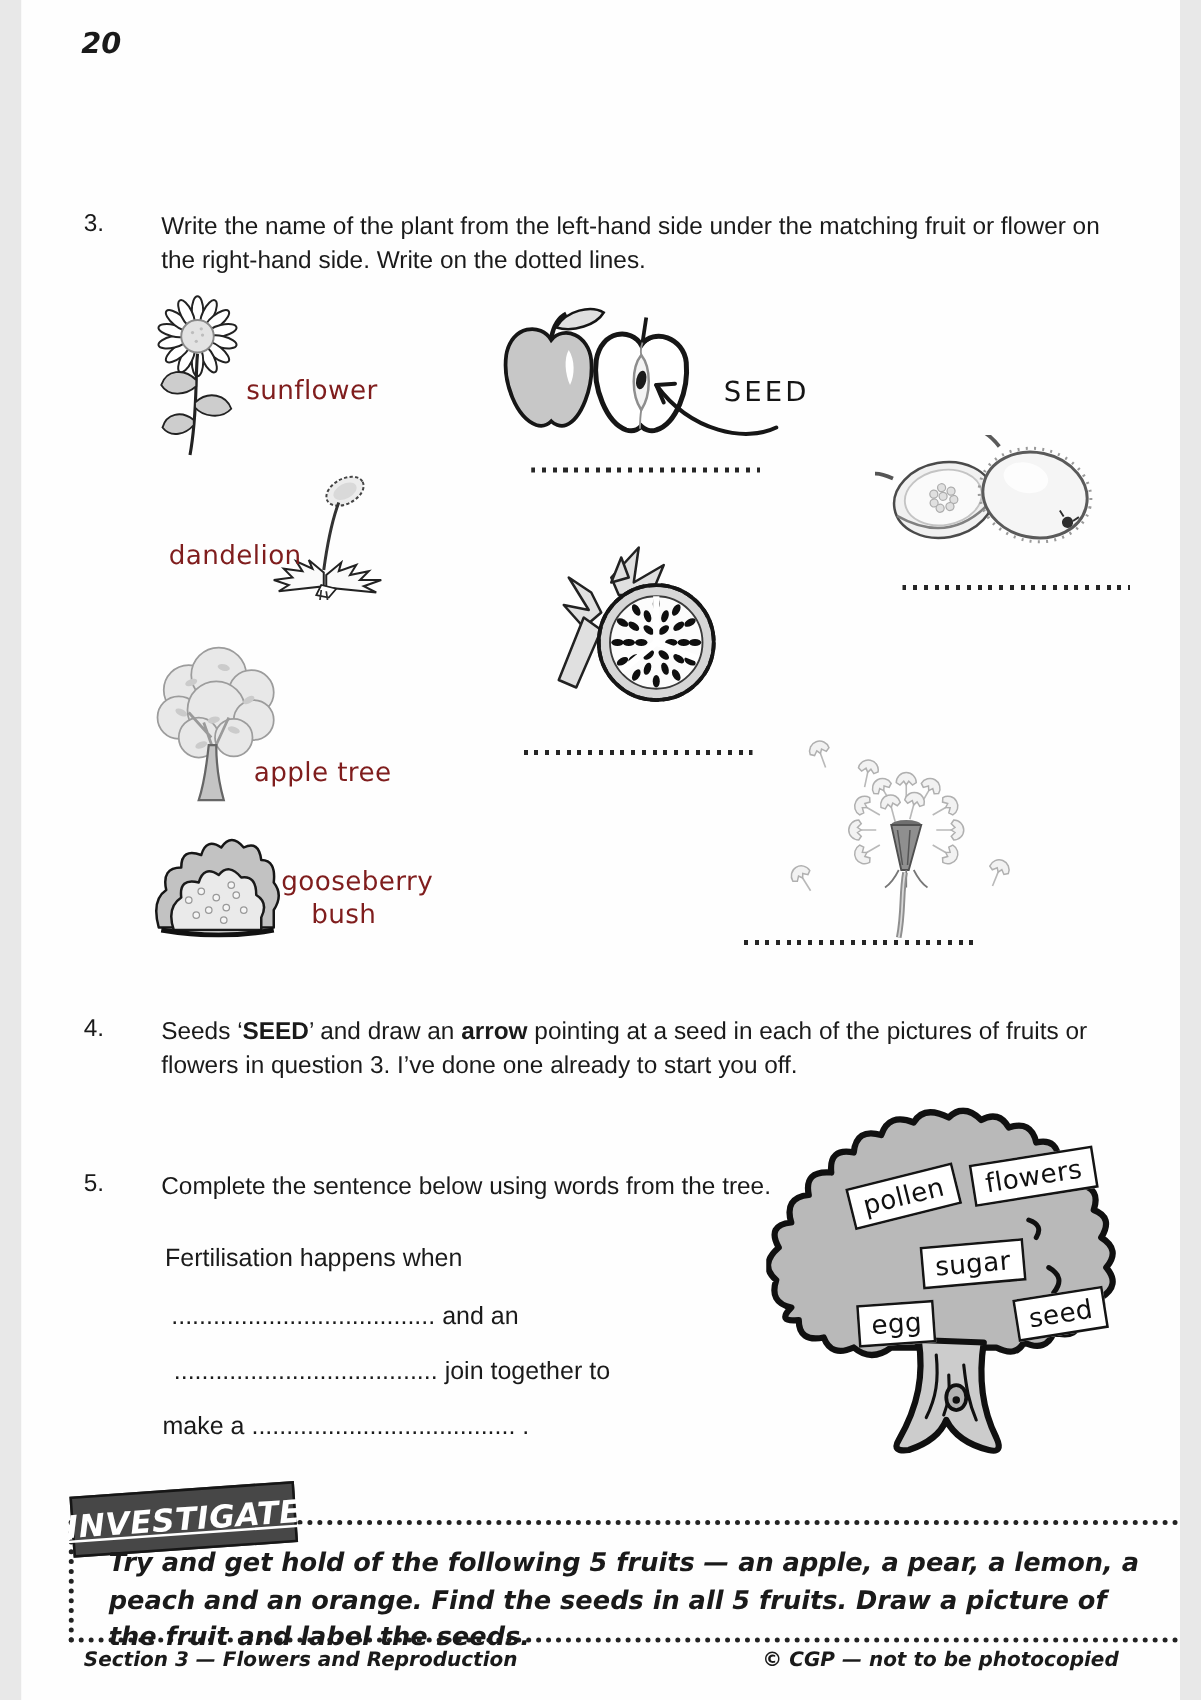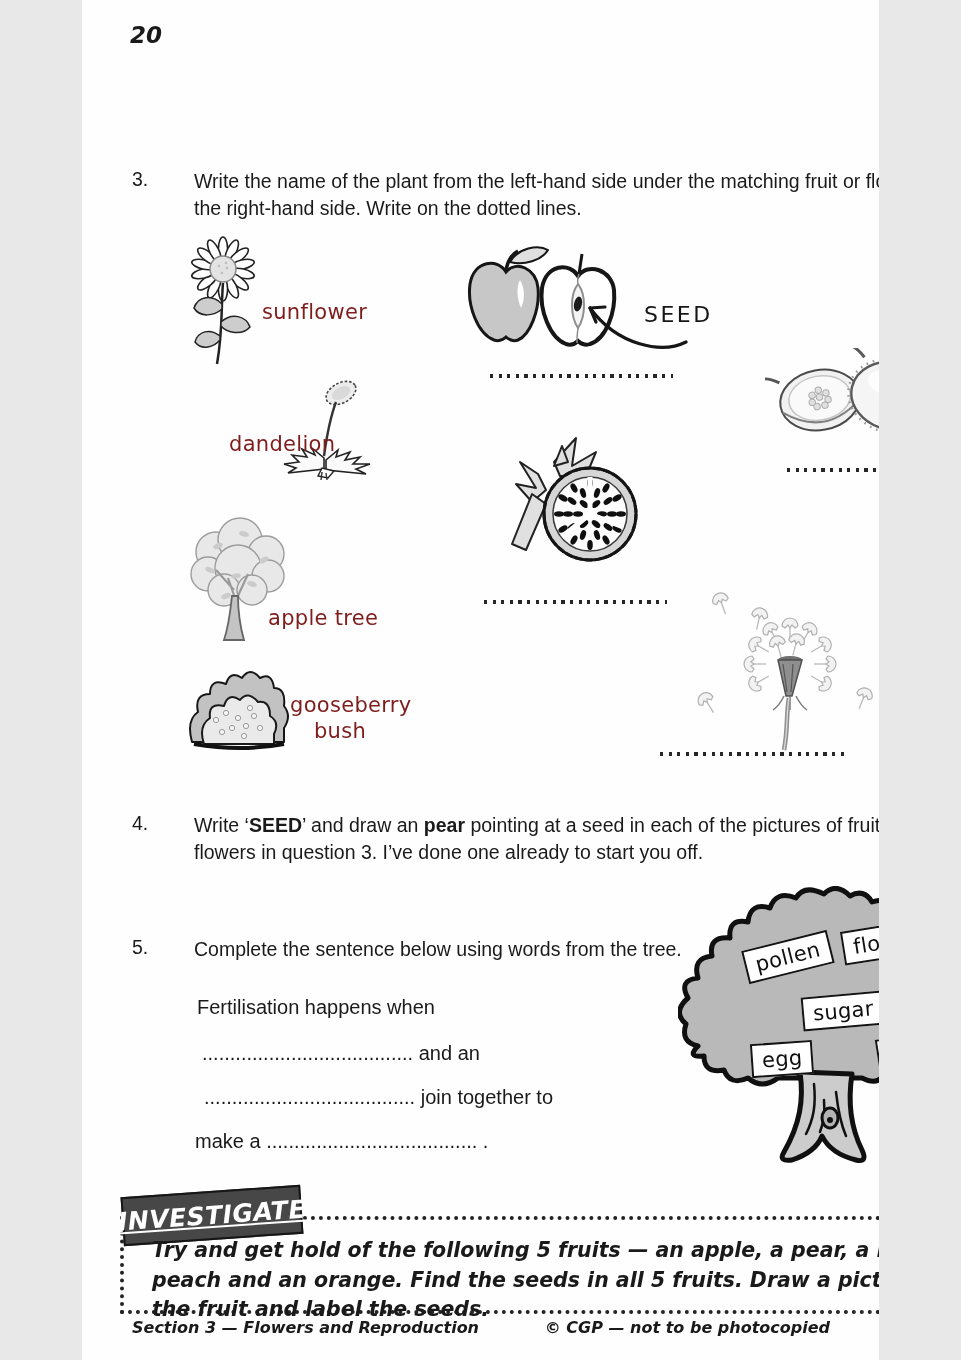--- a/index.html
+++ b/index.html
@@ -1,16 +1,16 @@
 <!DOCTYPE html>
 <html><head>
 <meta charset="utf-8">
 <style>
   html,body{margin:0;padding:0;background:#e8e8e8;}
-  .page{position:relative;width:797px;height:1360px;background:#fefefe;margin:0 auto;
+  .page{position:relative;width:927px;height:1360px;background:#fefefe;margin:0 auto;
         font-family:"Liberation Sans",sans-serif;color:#1a1a1a;overflow:hidden;}
   .abs{position:absolute;}
   .hand{font-family:"DejaVu Sans",sans-serif;letter-spacing:.3px;}
   .bi{font-family:"DejaVu Sans",sans-serif;font-weight:bold;font-style:italic;}
   .pagenum{left:48px;top:22px;font-size:23px;}
   .titlebox{left:48px;top:80px;width:862px;height:64px;border:2px solid #1b1b1b;
             display:flex;align-items:center;justify-content:center;}
   .title{font-family:"DejaVu Serif",serif;font-weight:bold;font-style:italic;font-size:42px;}
   .qnum{font-size:19.5px;}
   .qtext{font-size:19.5px;line-height:1.38;}
@@ -73,21 +73,21 @@
     <g transform="rotate(-28 63 17)">
       <ellipse cx="63" cy="17" rx="16" ry="10" fill="#ececec" stroke="#444" stroke-width="1.6" stroke-dasharray="2.6 1.8"></ellipse>
       <ellipse cx="63" cy="17" rx="10" ry="6" fill="#d9d9d9"></ellipse>
     </g>
     <path d="M58 26 C52 42 49 58 46 80" fill="none" stroke="#333" stroke-width="2.4"></path>
     <path d="M46 82 L34 72 L37 79 L24 73 L29 81 L14 79 L21 86 L6 88 L18 92 L10 97 L46 93 Z" fill="#fafafa" stroke="#222" stroke-width="1.6"></path>
     <path d="M48 84 L60 74 L58 81 L72 76 L67 84 L82 81 L75 88 L92 88 L78 93 L88 98 L48 94 Z" fill="#fafafa" stroke="#222" stroke-width="1.6"></path>
     <path d="M44 92 L40 100 L50 102 L56 95 Z" fill="#fff" stroke="#222" stroke-width="1.4"></path>
     <path d="M44 96 L43 104 M48 97 L49 104" stroke="#333" stroke-width="1.4"></path>
   </svg>
-  <div class="abs hand plantlabel" style="left:118px;top:432px;margin-left:29px;">dandelion</div>
+  <div class="abs hand plantlabel" style="left:118px;top:432px;">dandelion</div>
 
   <svg class="abs" style="left:96px;top:510px;" width="115" height="138" viewBox="0 0 115 138">
     <g fill="#e8e8e8" stroke="#9c9c9c" stroke-width="1.4">
       <circle cx="38" cy="42" r="20"></circle>
         <circle cx="62" cy="30" r="22"></circle>
         <circle cx="88" cy="44" r="18"></circle>
       <circle cx="30" cy="64" r="17"></circle>
         <circle cx="60" cy="58" r="23"></circle>
         <circle cx="90" cy="66" r="16"></circle>
       <circle cx="46" cy="80" r="16"></circle>
@@ -246,21 +246,21 @@
     <path d="M103 86 L127 86 L117 122 L111 122 Z" fill="#8f8f8f" stroke="#4f4f4f" stroke-width="1.5"></path>
     <path d="M108 90 L112 118 M118 90 L116 118" stroke="#555" stroke-width="1.2" fill="none"></path>
     <path d="M109 122 Q104 132 98 136 M115 122 L115 136 M121 122 Q126 132 132 136" stroke="#777" stroke-width="1.4" fill="none"></path>
     <path d="M114 124 C111 140 113 156 109 176" fill="none" stroke="#8f8f8f" stroke-width="4.5"></path>
     <path d="M114 124 C111 140 113 156 109 176" fill="none" stroke="#d8d8d8" stroke-width="1.4"></path>
   </svg>
   <div class="abs ansline" style="left:578px;top:752px;width:184px;"></div>
 
   <div class="abs qnum" style="left:50px;top:812px;">4.</div>
   <div class="abs qtext" style="left:112px;top:812px;width:760px;">
-    <span>Write ‘</span><b>SEED</b><span>’ and draw an </span><b>pear</b><span> pointing at a seed in each of the pictures of fruits or flowers in question 3.  I’ve done one already to start you off.</span>
+    <span>Seeds ‘</span><b>SEED</b><span>’ and draw an </span><b>arrow</b><span> pointing at a seed in each of the pictures of fruits or flowers in question 3.  I’ve done one already to start you off.</span>
   </div>
 
   <div class="abs qnum" style="left:50px;top:936px;">5.</div>
   <div class="abs sentence" style="left:115px;top:996px;">Fertilisation happens when</div>
 
   <div class="abs qtext" style="left:112px;top:936px;width:500px;">Complete the sentence below using words from the tree.</div>
   <div class="abs sentence" style="left:120px;top:1042px;">
     <span>......................................</span><span> and an</span>
   </div>
   <div class="abs sentence" style="left:122px;top:1086px;">

